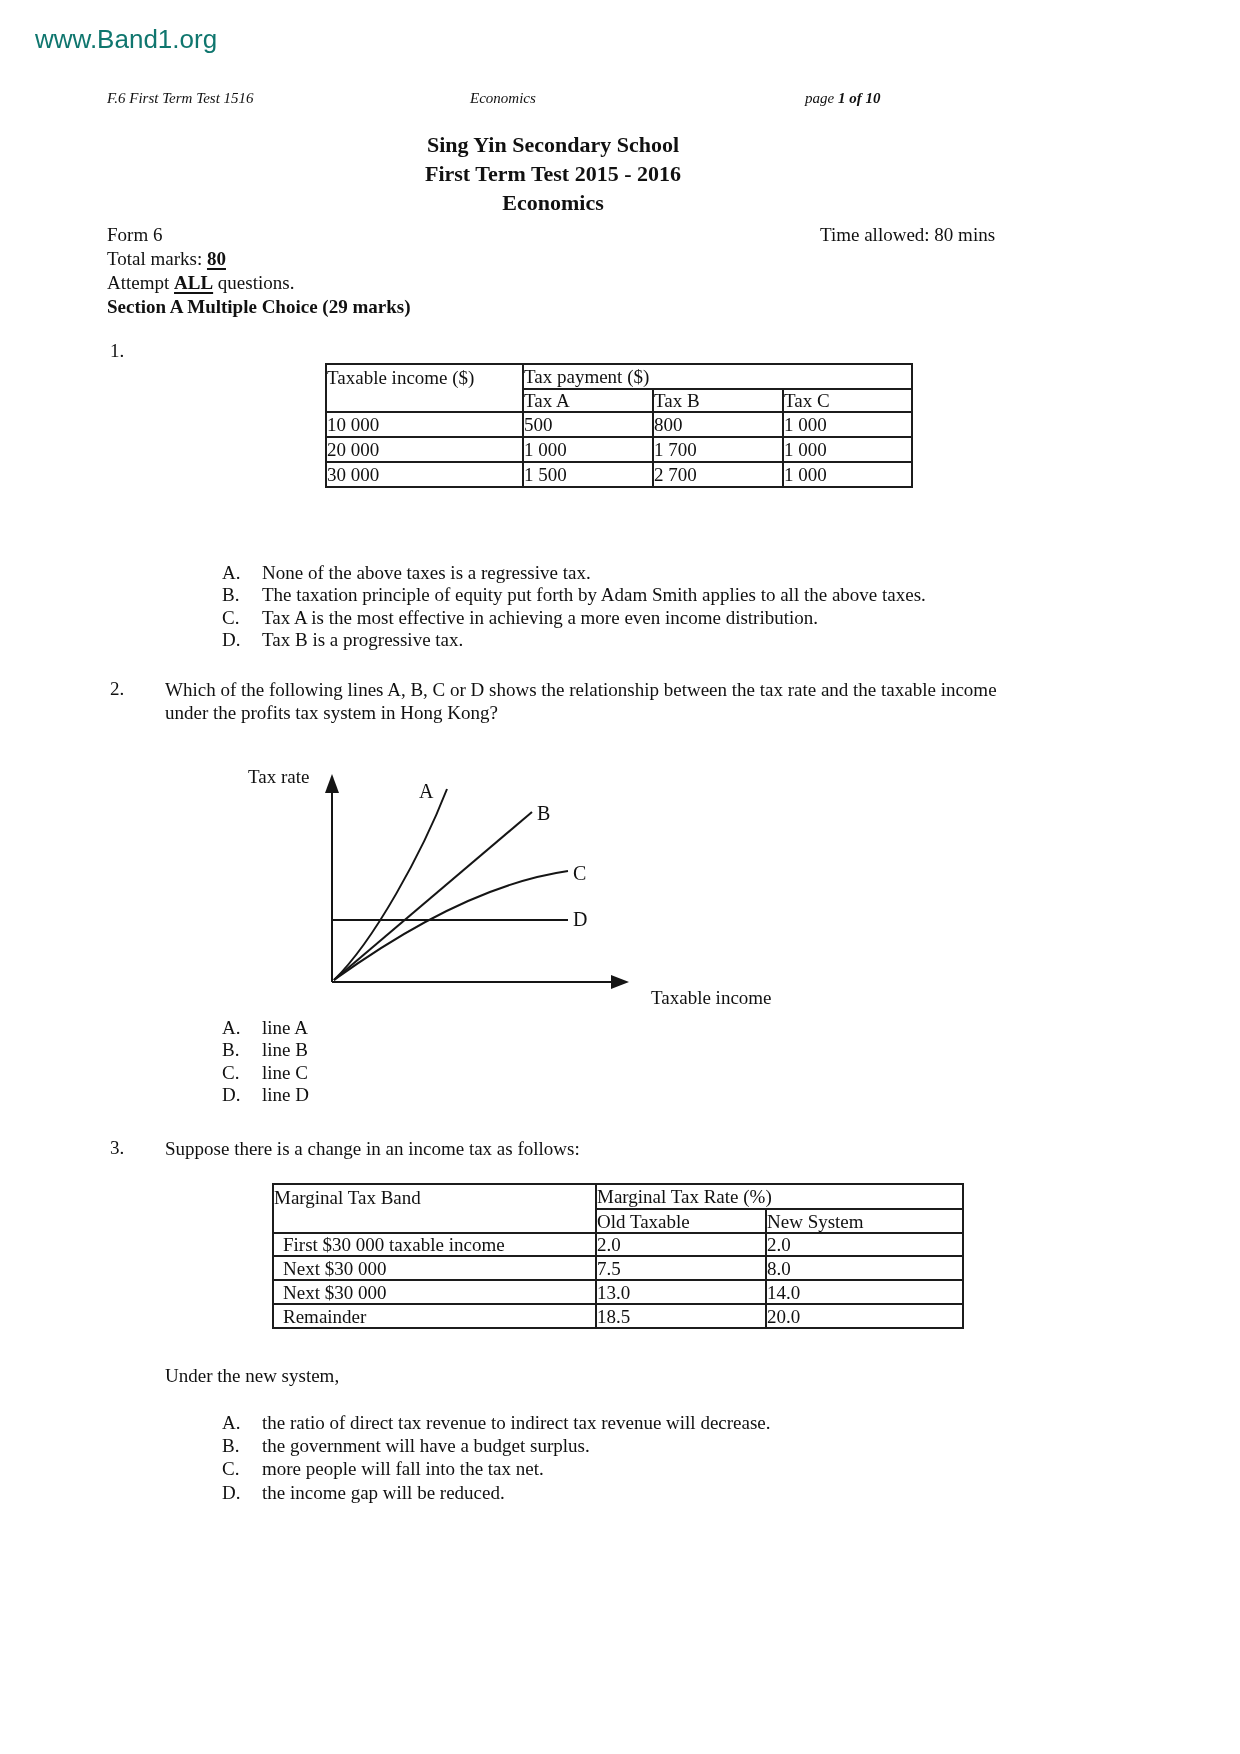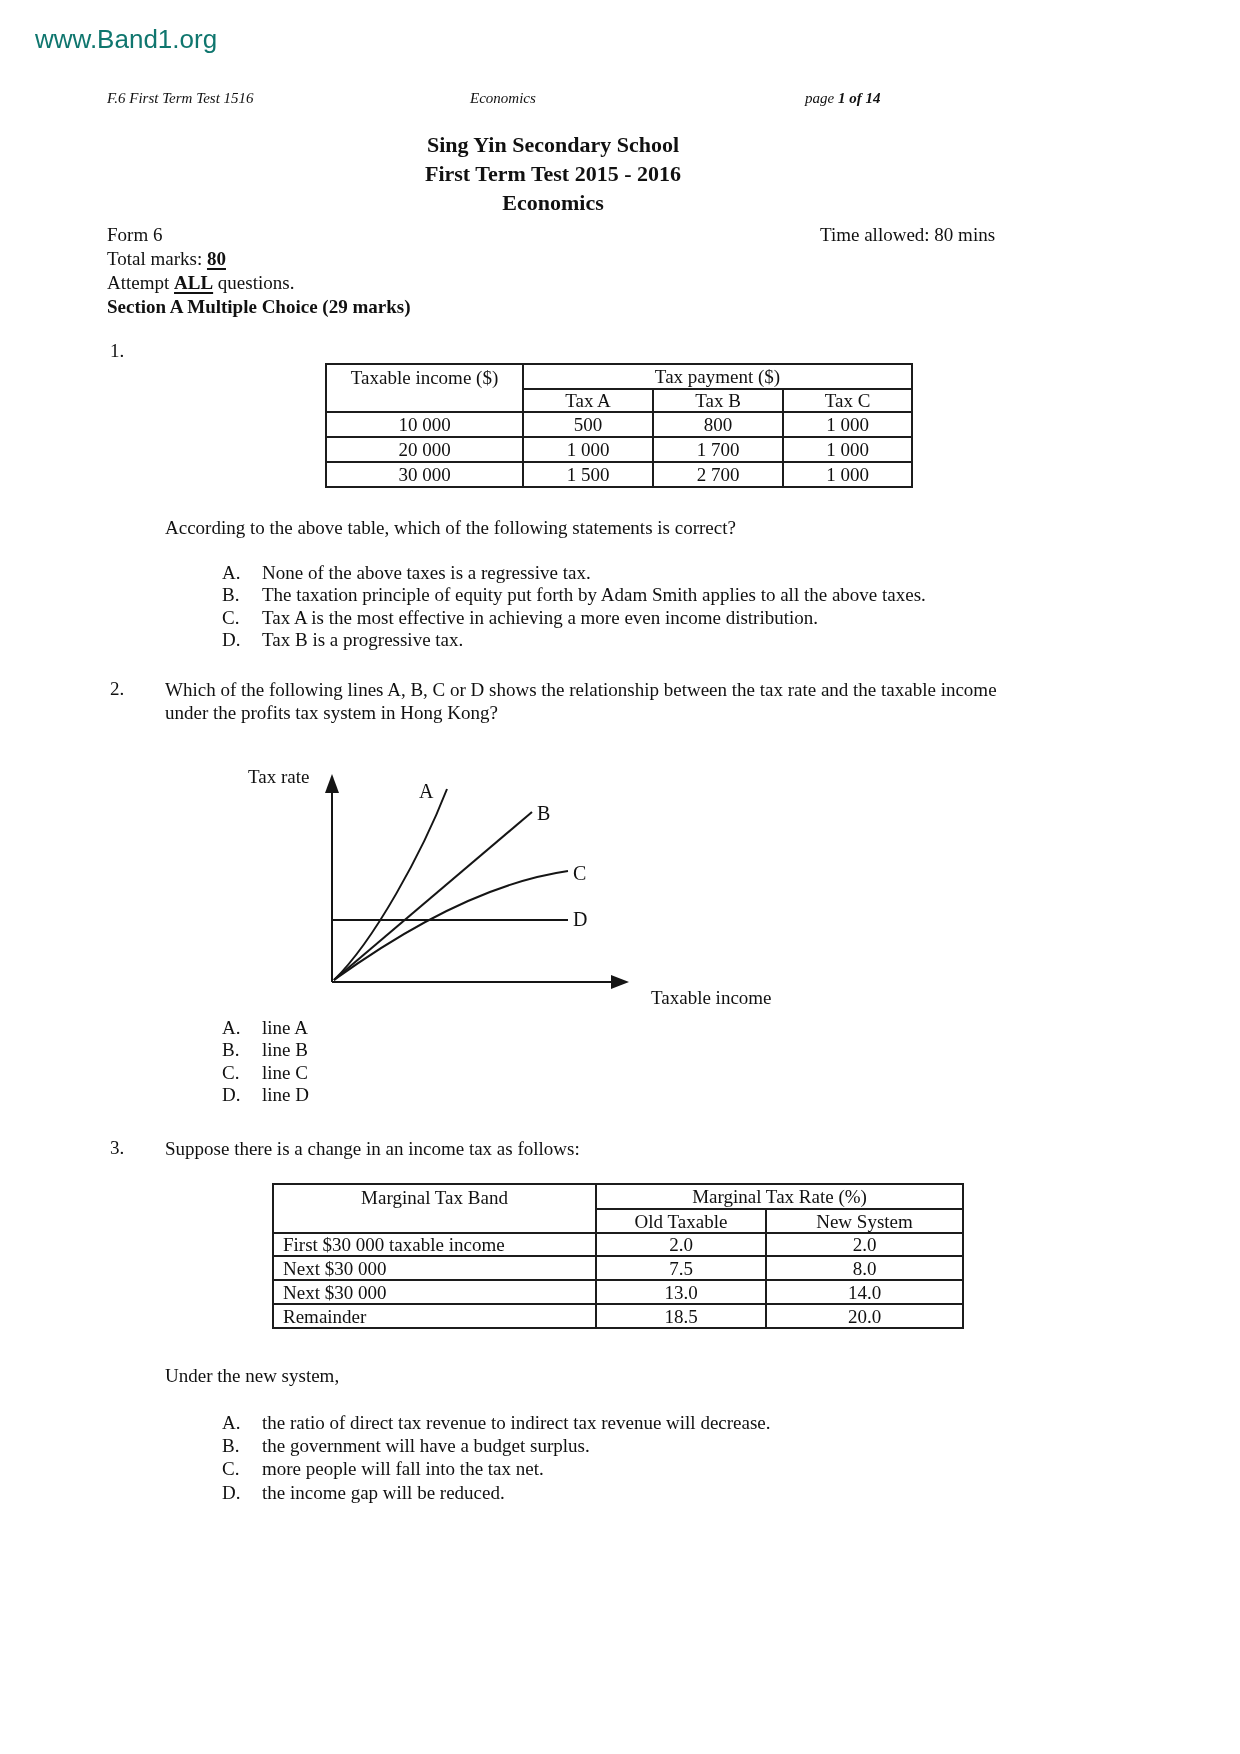--- a/index.html
+++ b/index.html
@@ -18,40 +18,40 @@
   .meta { left:107px; font-size:19px; white-space:nowrap; }
   .qnum { left:110px; font-size:19px; }
   .stem { left:165px; font-size:19px; line-height:23px; white-space:nowrap; }
   .opts { left:222px; font-size:19px; white-space:nowrap; }
   .opt { display:flex; }
   .opt .letter { flex:0 0 40px; }
   .lh22 .opt { line-height:22.4px; }
   .lh23 .opt { line-height:23.2px; }
   table.doc { border-collapse:collapse; table-layout:fixed; font-size:19px; }
   table.doc td {
-    border:2px solid #1c1c1c; text-align:center; vertical-align:middle;
+    border:2px solid #1c1c1c; vertical-align:middle;
     padding:0; line-height:21px; overflow:hidden;
   }
   table.doc td.vtop { vertical-align:top; padding-top:2px; }
   table.doc td.tl { text-align:left; padding-left:9px; }
   .fig-label { position:absolute; font-size:20px; white-space:nowrap; }
   svg.fig { position:absolute; left:230px; top:755px; }
   svg.fig path { stroke:#151515; stroke-width:2; fill:none; }
   svg.fig polygon { fill:#151515; stroke:none; }
 </style>
 </head>
 <body>
 
 <div class="page">
 
   <div class="abs banner">www.Band1.org</div>
 
   <div class="abs hdr" style="left:107px;">F.6 First Term Test 1516</div>
   <div class="abs hdr" style="left:470px;">Economics</div>
-  <div class="abs hdr" style="left:805px;"><span>page </span><span class="b">1 of 14</span></div>
+  <div class="abs hdr" style="left:805px;"><span>page </span><span class="b">1 of 10</span></div>
 
   <div class="abs title-wrap">
     <div>Sing Yin Secondary School</div>
     <div>First Term Test 2015 - 2016</div>
     <div>Economics</div>
   </div>
 
   <div class="abs meta" style="top:224px;">Form 6</div>
   <div class="abs meta" style="left:820px; top:224px;">Time allowed: 80 mins</div>
   <div class="abs meta" style="top:248px;"><span>Total marks: </span><span class="b u">80</span></div>
@@ -91,21 +91,20 @@
     </tr>
     <tr style="height:25px;">
       <td>30 000</td>
       <td>1 500</td>
       <td>2 700</td>
       <td>1 000</td>
     </tr>
   </tbody>
     </table>
 
-  <div class="abs stem" style="top:516px;">According to the above table, which of the following statements is correct?</div>
 
   <div class="abs opts lh22" style="top:562px;">
     <div class="opt">
         <span class="letter">A.</span>
         <span>None of the above taxes is a regressive tax.</span>
       </div>
     <div class="opt">
         <span class="letter">B.</span>
         <span>The taxation principle of equity put forth by Adam Smith applies to all the above taxes.</span>
       </div>

